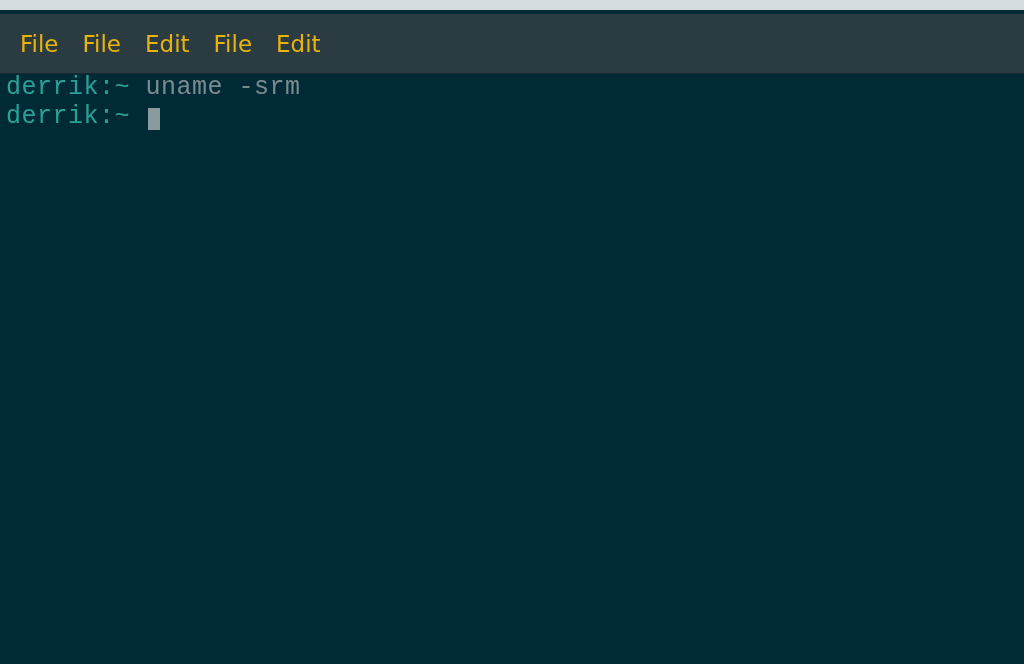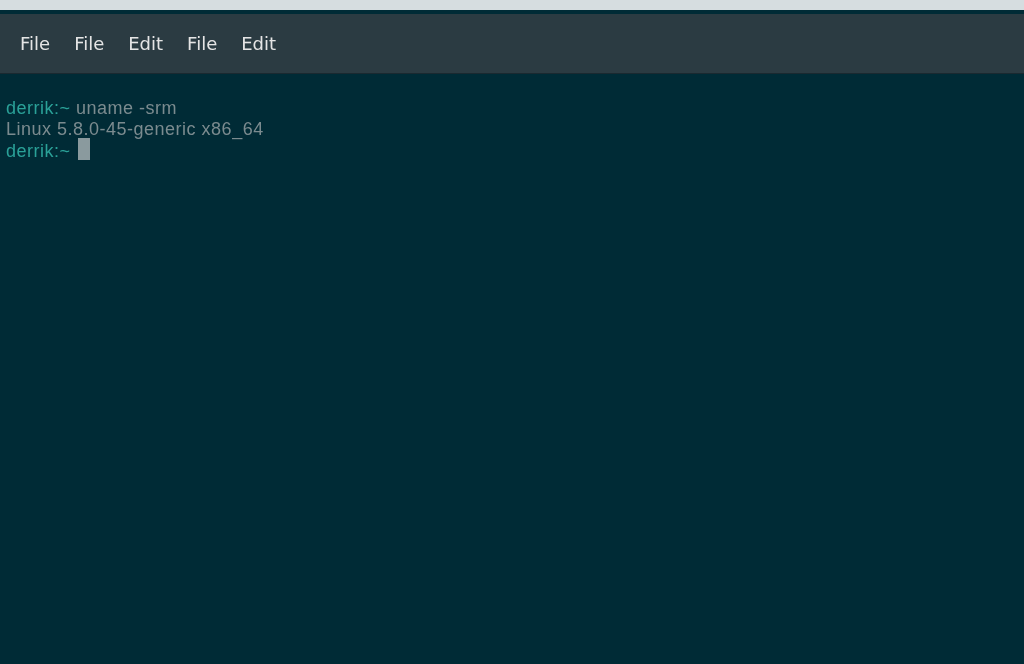--- a/index.html
+++ b/index.html
@@ -26,31 +26,31 @@
       background: #2b3b42;
       display: flex;
       align-items: center;
       padding: 0 8px;
       height: 60px;
       border-bottom: 1px solid #1a2930;
       margin-top: 4px;
     }
     
     .menu-item {
-      color: #e5e5e5;
-      font-size: 18px;
+      color: #eab308;
+      font-size: 23px;
       padding: 6px 12px;
       cursor: pointer;
       user-select: none;
     }
     
     .terminal-content {
-      padding: 24px 6px;
-      font-family: Liberation Sans, sans-serif;
-      font-size: 18px;
+      padding: 0 6px;
+      font-family: Liberation Mono, monospace;
+      font-size: 25px;
       line-height: 1.15;
       letter-spacing: 0.5px;
     }
     
     .terminal-line {
       white-space: pre;
       color: #7b8b8f;
     }
     
     .prompt {
@@ -84,15 +84,14 @@
 <div class="menubar">
   <div class="menu-item">File</div>
   <div class="menu-item">File</div>
   <div class="menu-item">Edit</div>
   <div class="menu-item">File</div>
   <div class="menu-item">Edit</div>
 </div>
 
 <div class="terminal-content">
   <div class="terminal-line"><span class="prompt">derrik:~ </span><span class="command-text">uname -srm</span></div>
-  <div class="terminal-line"><span class="output-text">Linux 5.8.0-45-generic x86_64</span></div>
   <div class="terminal-line"><span class="prompt">derrik:~ </span><span class="cursor"></span></div>
 </div>
 
 </body></html>

